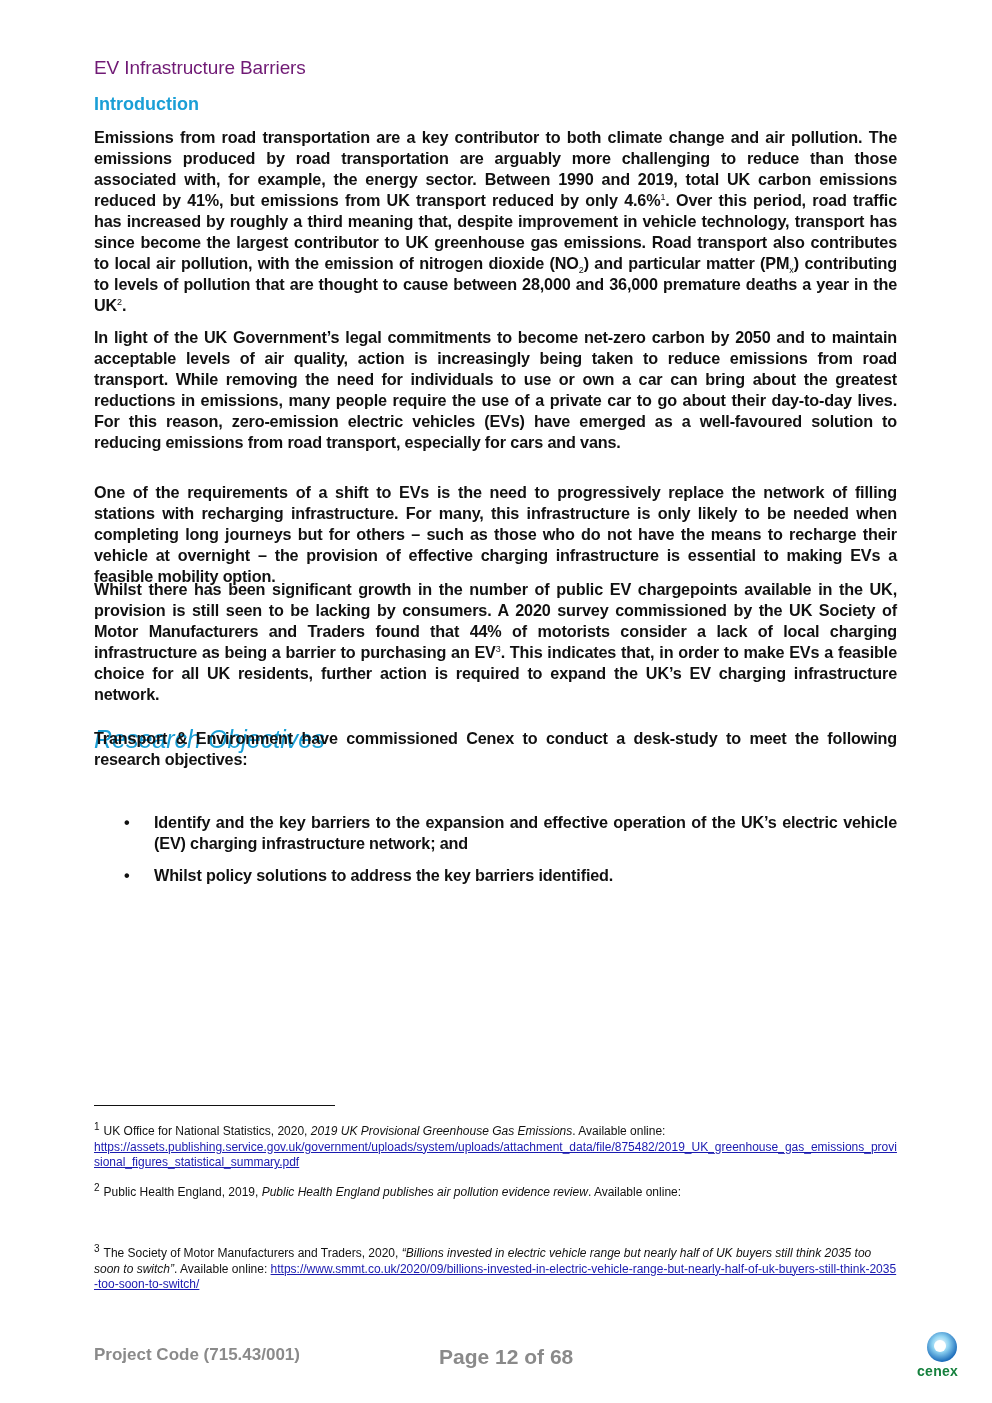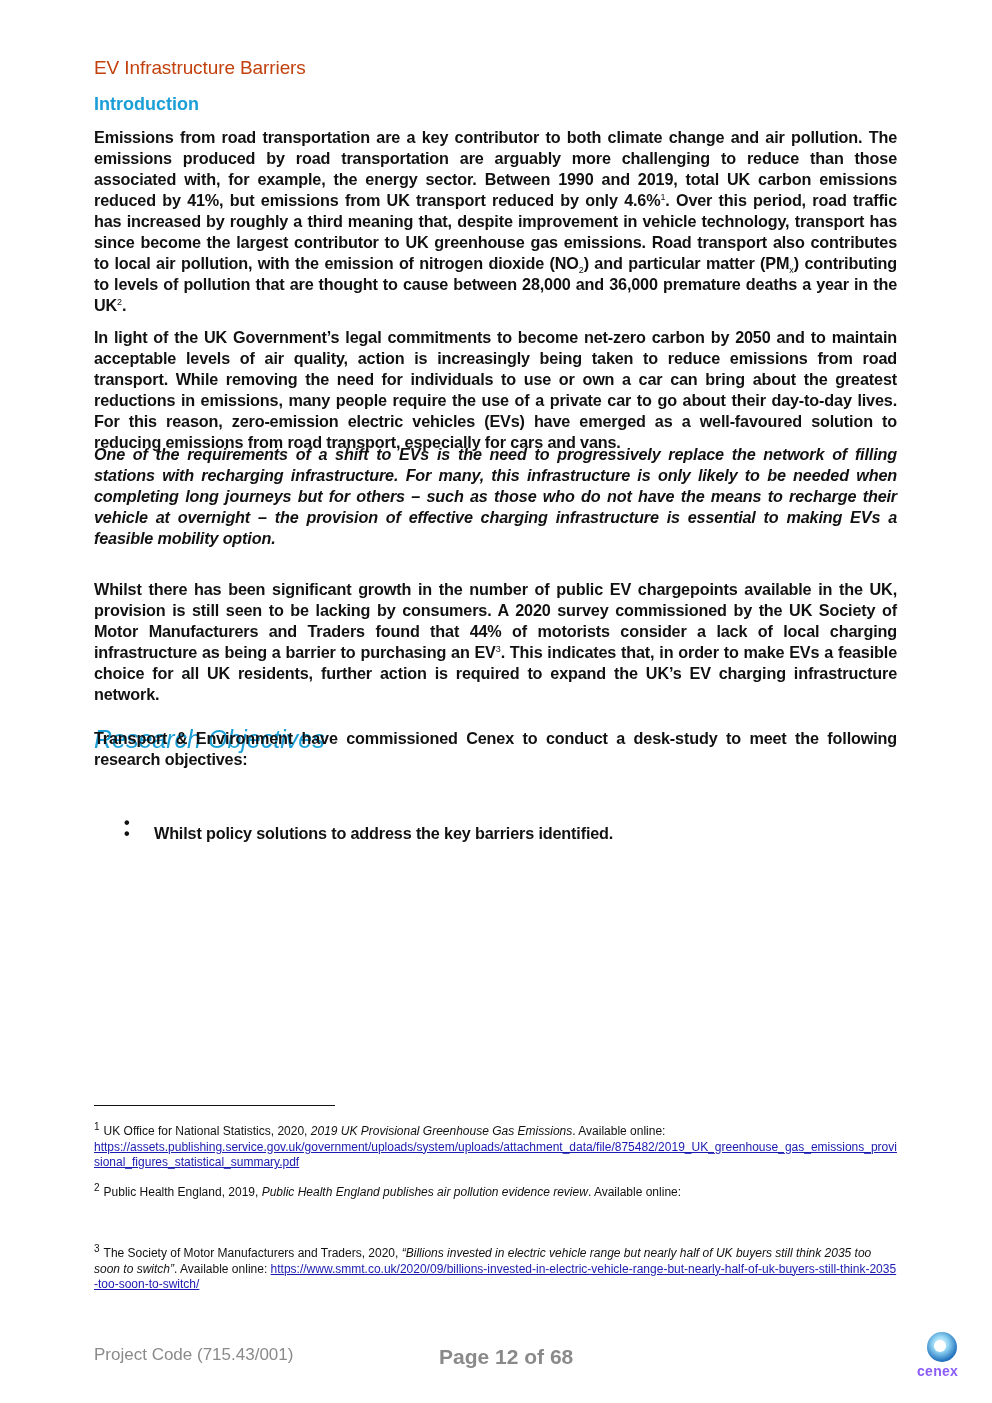--- a/index.html
+++ b/index.html
@@ -1,78 +1,79 @@
 <!DOCTYPE html>
 <html><head>
 <meta charset="utf-8">
 <style>
   html, body { margin: 0; padding: 0; background: #ffffff; }
   body { width: 992px; height: 1403px; position: relative; overflow: hidden;
          font-family: "Liberation Sans", sans-serif; color: #111111; }
   .page { position: absolute; left: 0; top: 0; width: 992px; height: 1403px; }
-  .running-header { position: absolute; left: 94px; top: 57px; font-size: 19px; color: #c2410c; letter-spacing: -0.1px; }
+  .running-header { position: absolute; left: 94px; top: 57px; font-size: 19px; color: #701a75; letter-spacing: -0.1px; }
   .h1 { position: absolute; left: 94px; top: 94px; font-size: 18px; font-weight: bold; color: #1a9fd6; }
   .body-block { position: absolute; left: 94px; width: 803px; font-size: 16.2px; line-height: 21px;
                 text-align: justify; font-weight: bold; color: #111111; letter-spacing: -0.15px; }
   .body-block p { margin: 0; }
   sup { font-size: 9px; line-height: 0; vertical-align: super; font-weight: normal; }
   sub { font-size: 9px; line-height: 0; vertical-align: sub; font-weight: normal; }
   .h2 { position: absolute; left: 94px; top: 725px; font-size: 25px; font-style: italic; color: #1a9fd6; }
   .bullets { position: absolute; left: 94px; top: 812px; width: 803px; margin: 0; padding: 0; list-style: none;
              font-size: 16.2px; line-height: 21px; font-weight: bold; letter-spacing: -0.15px; }
   .bullets li { position: relative; padding-left: 60px; text-align: justify; margin-bottom: 11px; }
   .bullets .dot { position: absolute; left: 30px; top: 0; }
   .fn-rule { position: absolute; left: 94px; top: 1105px; width: 241px; height: 0; border-top: 1.5px solid #111; }
   .footnote { position: absolute; left: 94px; width: 805px; font-size: 12px; line-height: 15.5px; color: #111; }
   .footnote .num { font-size: 10px; vertical-align: super; line-height: 0; margin-right: 4px; }
   .footnote a { color: #1a1ab0; text-decoration: underline; word-break: break-all; margin-top: 28px; }
   .footnote .it { font-style: italic; }
-  .footer-left { position: absolute; left: 94px; top: 1345px; font-size: 17px; font-weight: normal; color: #8a8a8a; }
+  .footer-left { position: absolute; left: 94px; top: 1345px; font-size: 17px; font-weight: bold; color: #8a8a8a; }
   .footer-center { position: absolute; left: 439px; top: 1345px; font-size: 21px; font-weight: bold; color: #8a8a8a; }
   .logo { position: absolute; left: 912px; top: 1330px; width: 60px; height: 50px; }
-  .logo-text { position: absolute; left: 917px; top: 1363px; font-size: 14px; font-weight: bold; color: #8b5cf6; letter-spacing: 0.3px; }
+  .logo-text { position: absolute; left: 917px; top: 1363px; font-size: 14px; font-weight: bold; color: #15803d; letter-spacing: 0.3px; }
 </style>
 </head>
 <body>
 
 <div class="page">
 
   <div class="running-header">EV Infrastructure Barriers</div>
 
   <div class="h1">Introduction</div>
 
   <div class="body-block" style="top:127px;">
     <p>
       <span>Emissions from road transportation are a key contributor to both climate change and air pollution. The emissions produced by road transportation are arguably more challenging to reduce than those associated with, for example, the energy sector. Between 1990 and 2019, total UK carbon emissions reduced by 41%, but emissions from UK transport reduced by only 4.6%</span><sup>1</sup><span>. Over this period, road traffic has increased by roughly a third meaning that, despite improvement in vehicle technology, transport has since become the largest contributor to UK greenhouse gas emissions. Road transport also contributes to local air pollution, with the emission of nitrogen dioxide (NO</span><sub>2</sub><span>) and particular matter (PM</span><sub>x</sub><span>) contributing to levels of pollution that are thought to cause between 28,000 and 36,000 premature deaths a year in the UK</span><sup>2</sup><span>.</span>
     </p>
   </div>
 
   <div class="body-block" style="top:327px;">
     <p>In light of the UK Government’s legal commitments to become net-zero carbon by 2050 and to maintain acceptable levels of air quality, action is increasingly being taken to reduce emissions from road transport. While removing the need for individuals to use or own a car can bring about the greatest reductions in emissions, many people require the use of a private car to go about their day-to-day lives. For this reason, zero-emission electric vehicles (EVs) have emerged as a well-favoured solution to reducing emissions from road transport, especially for cars and vans.</p>
   </div>
 
-  <div class="body-block" style="top:444px;font-style:italic;">
+  <div class="body-block" style="top:482px;">
     <p>One of the requirements of a shift to EVs is the need to progressively replace the network of filling stations with recharging infrastructure. For many, this infrastructure is only likely to be needed when completing long journeys but for others – such as those who do not have the means to recharge their vehicle at overnight – the provision of effective charging infrastructure is essential to making EVs a feasible mobility option.</p>
   </div>
 
   <div class="body-block" style="top:579px;">
     <p>
       <span>Whilst there has been significant growth in the number of public EV chargepoints available in the UK, provision is still seen to be lacking by consumers. A 2020 survey commissioned by the UK Society of Motor Manufacturers and Traders found that 44% of motorists consider a lack of local charging infrastructure as being a barrier to purchasing an EV</span><sup>3</sup><span>. This indicates that, in order to make EVs a feasible choice for all UK residents, further action is required to expand the UK’s EV charging infrastructure network.</span>
     </p>
   </div>
 
   <div class="h2">Research Objectives</div>
 
   <div class="body-block" style="top:728px;">
     <p>Transport &amp; Environment have commissioned Cenex to conduct a desk-study to meet the following research objectives:</p>
   </div>
 
   <ul class="bullets">
     <li>
       <span class="dot">•</span>
+      <span>Identify and the key barriers to the expansion and effective operation of the UK’s electric vehicle (EV) charging infrastructure network; and</span>
     </li>
     <li>
       <span class="dot">•</span>
       <span>Whilst policy solutions to address the key barriers identified.</span>
     </li>
   </ul>
 
 
   <div class="fn-rule"></div>
 

